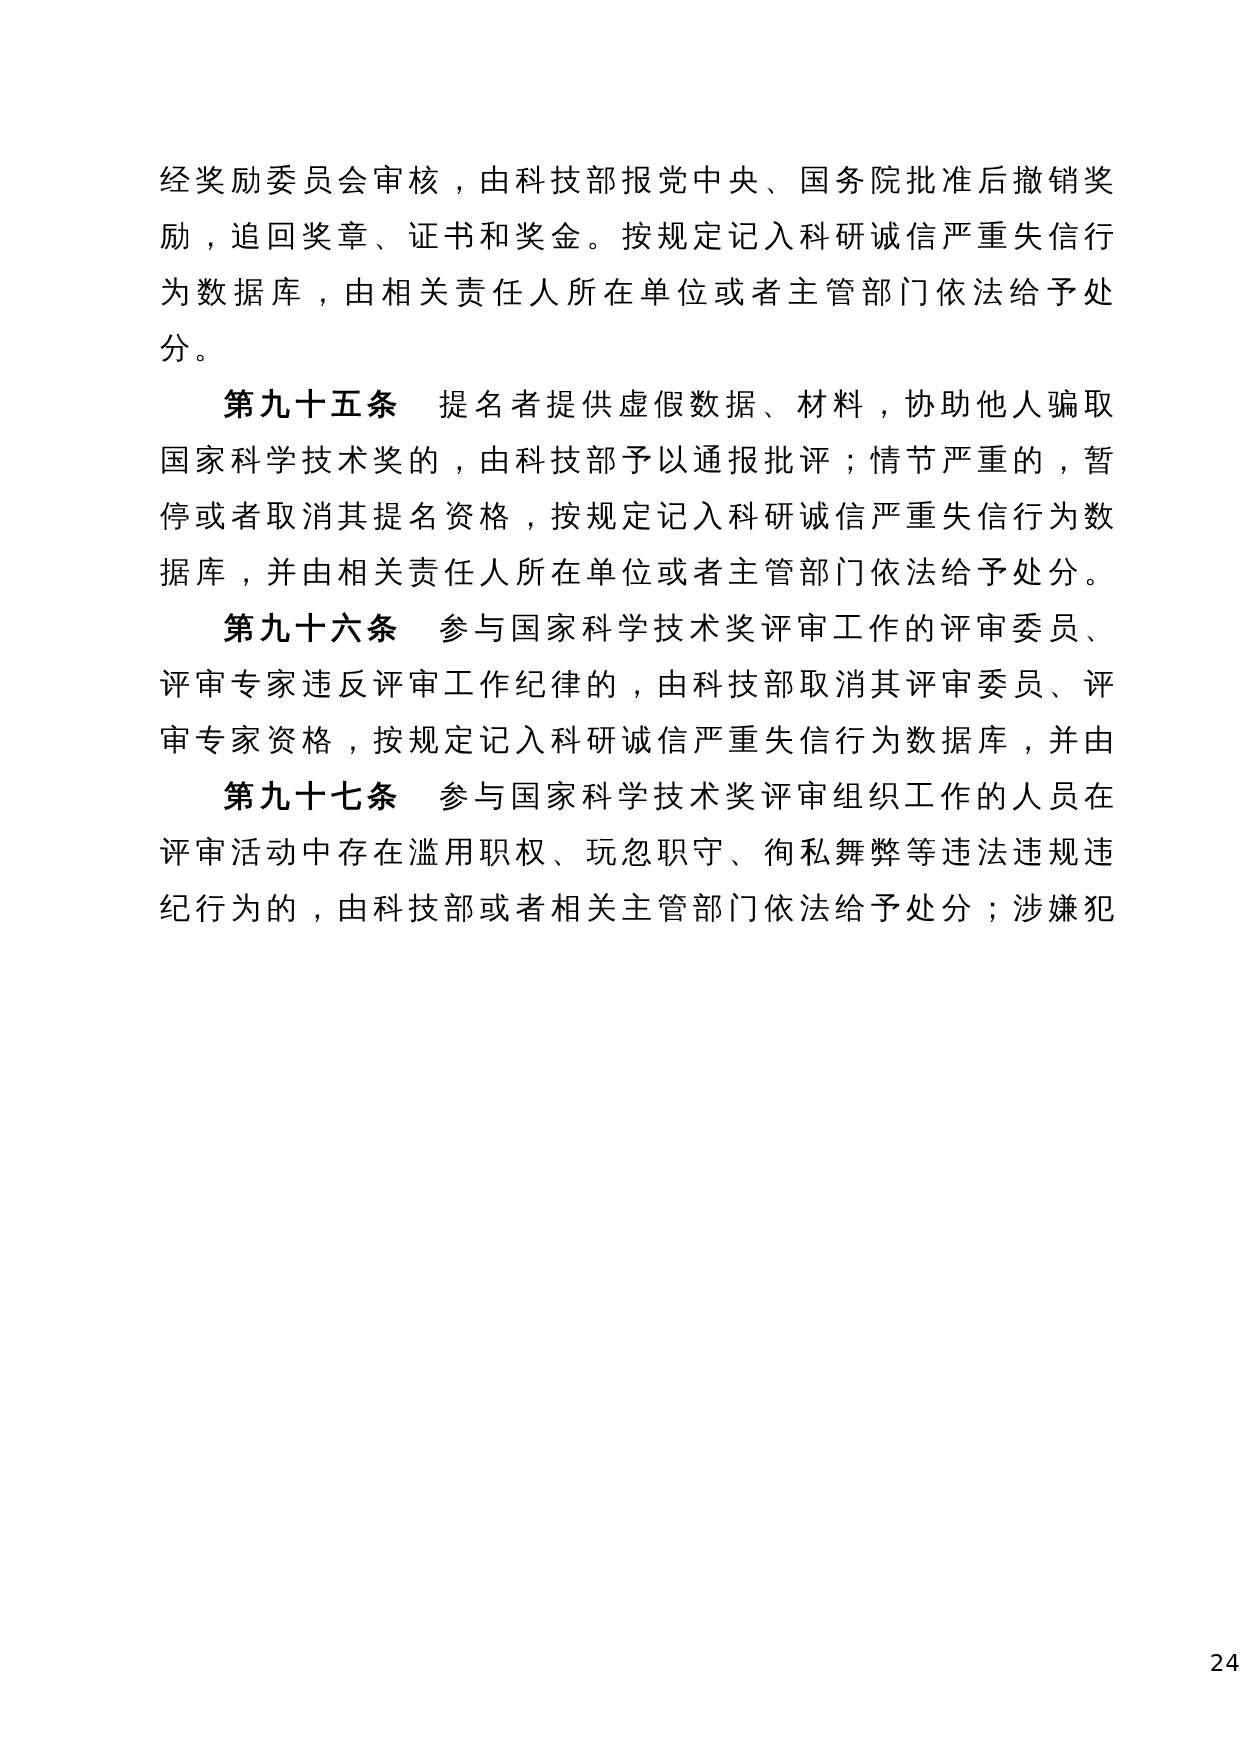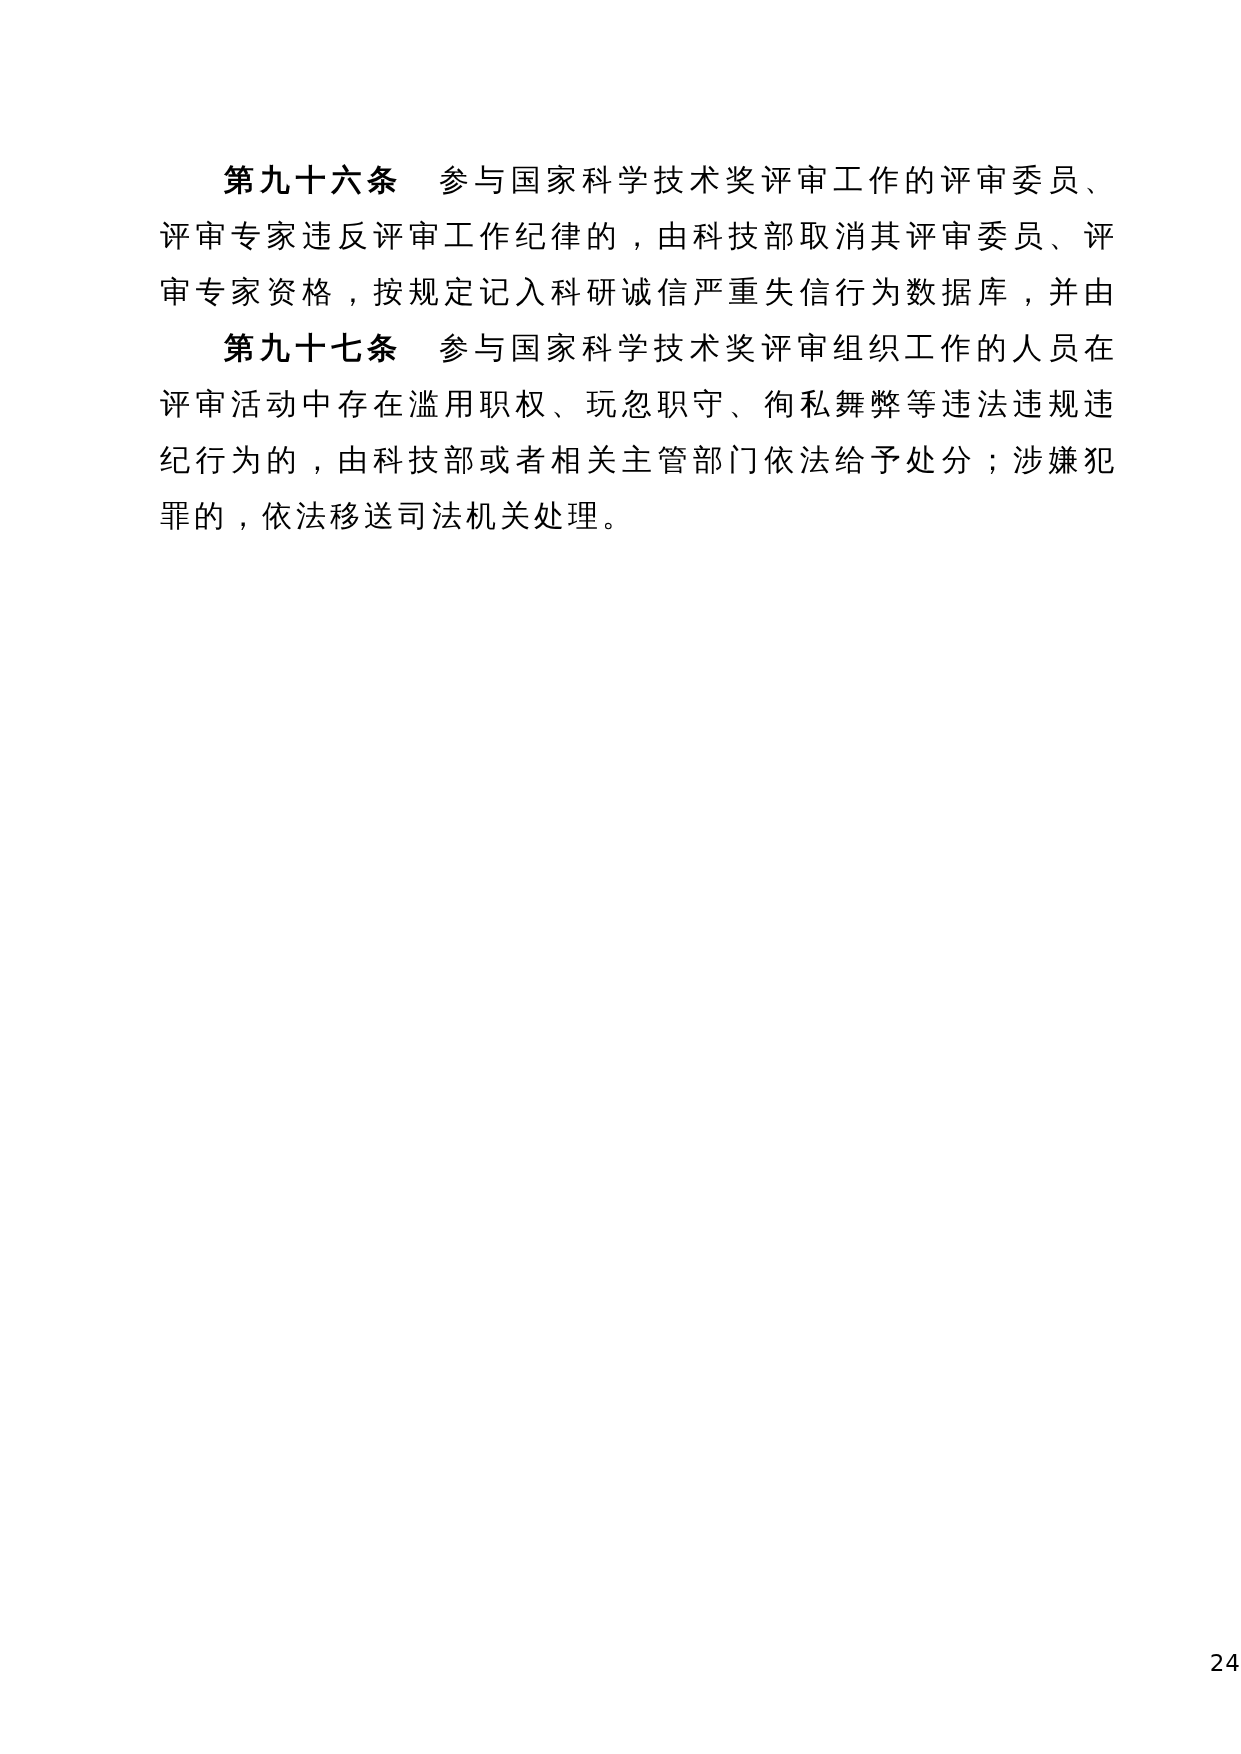--- a/index.html
+++ b/index.html
@@ -59,17 +59,19 @@
     font-size: 23px;
     color: #000000;
     letter-spacing: 1px;
   }
 </style>
 </head>
 <body>
 
 <div class="page">
   <div class="text-block">
+    <p class="para">经奖励委员会审核，由科技部报党中央、国务院批准后撤销奖<br>励，追回奖章、证书和奖金。按规定记入科研诚信严重失信行<br>为数据库，由相关责任人所在单位或者主管部门依法给予处<br><span class="last-line">分。</span></p>
+    <p class="para indent"><span class="art-num">第九十五条</span>　提名者提供虚假数据、材料，协助他人骗取<br>国家科学技术奖的，由科技部予以通报批评；情节严重的，暂<br>停或者取消其提名资格，按规定记入科研诚信严重失信行为数<br>据库，并由相关责任人所在单位或者主管部门依法给予处分。<br></p>
     <p class="para indent"><span class="art-num">第九十六条</span>　参与国家科学技术奖评审工作的评审委员、<br>评审专家违反评审工作纪律的，由科技部取消其评审委员、评<br>审专家资格，按规定记入科研诚信严重失信行为数据库，并由<br></p>
-    <p class="para indent"><span class="art-num">第九十七条</span>　参与国家科学技术奖评审组织工作的人员在<br>评审活动中存在滥用职权、玩忽职守、徇私舞弊等违法违规违<br>纪行为的，由科技部或者相关主管部门依法给予处分；涉嫌犯<br><span class="last-line">罪的，依法移送司法机关处理。</span></p>
+    <p class="para indent"><span class="art-num">第九十七条</span>　参与国家科学技术奖评审组织工作的人员在<br>评审活动中存在滥用职权、玩忽职守、徇私舞弊等违法违规违<br>纪行为的，由科技部或者相关主管部门依法给予处分；涉嫌犯<br></p>
   </div>
   <div class="page-number">24</div>
 </div>
 
 </body></html>

